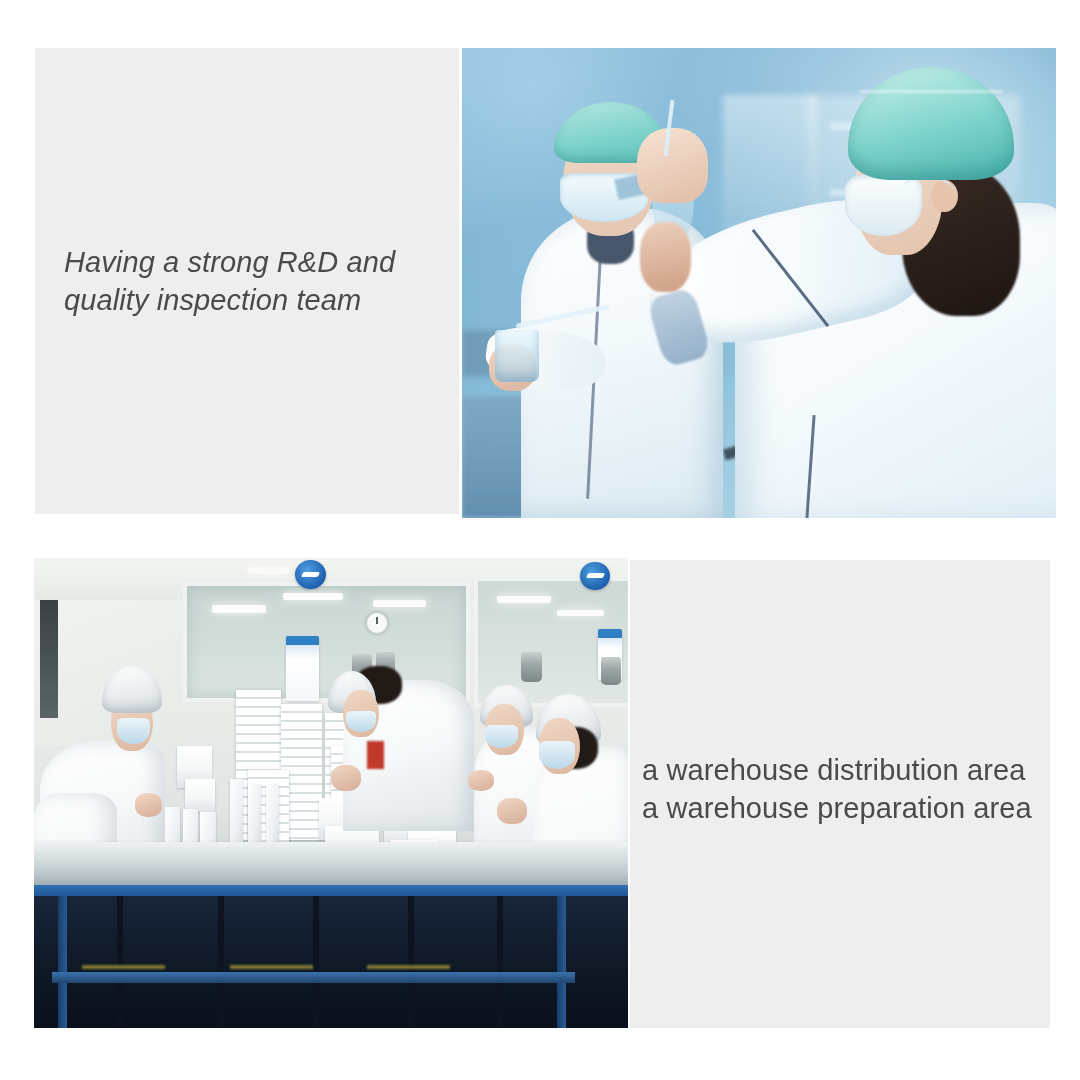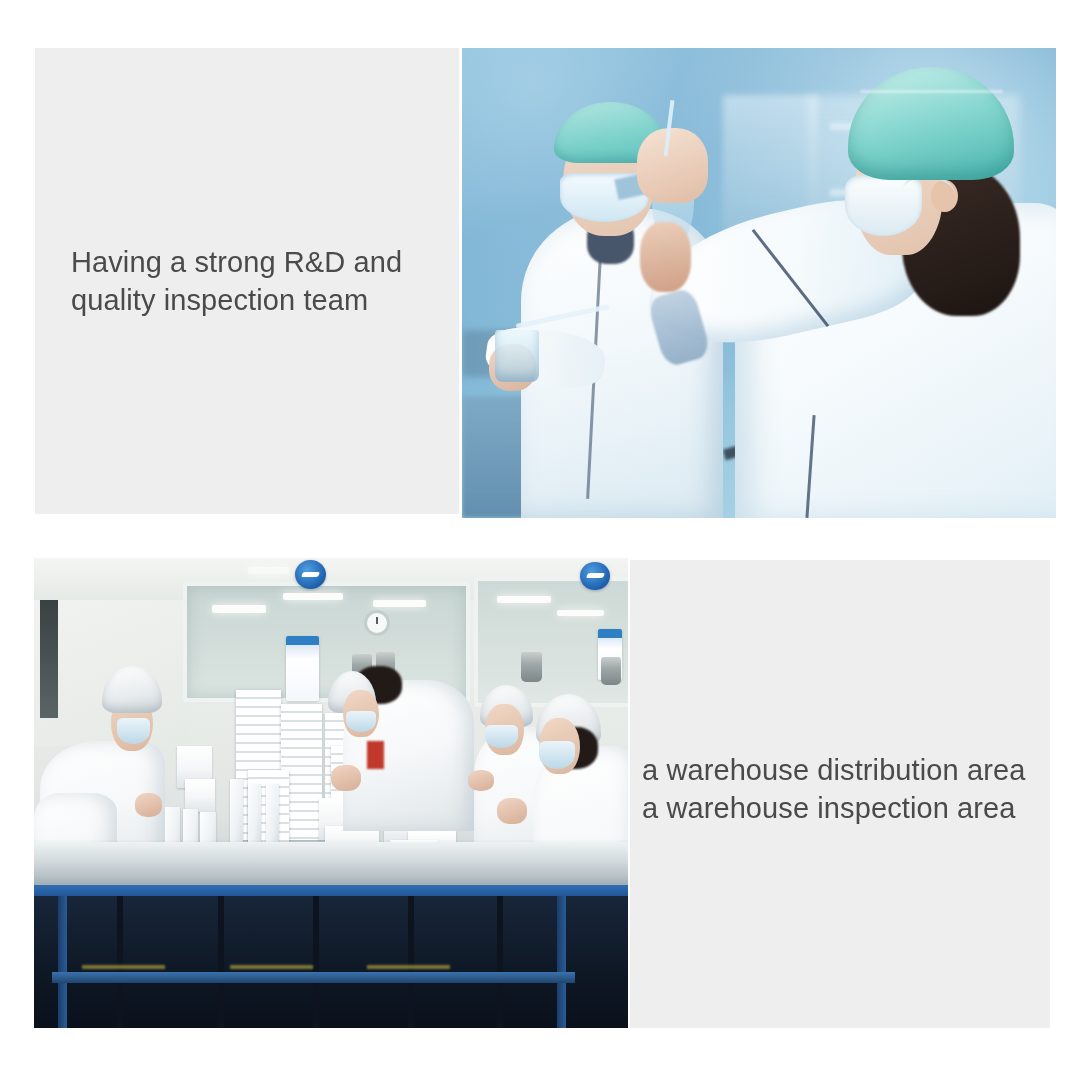--- a/index.html
+++ b/index.html
@@ -23,21 +23,21 @@
     color:#4a4a4a;
     font-size:29px;
     line-height:1.3;
     letter-spacing:.1px;
     white-space:pre-line;
     font-weight:400;
   }
 
   
   #top-panel{left:35px;top:48px;width:424px;height:466px;}
-  #top-caption{left:71px;top:244px;width:400px;}
+  #top-caption{left:64px;top:244px;width:400px;font-style:italic;}
 
   #top-photo{left:462px;top:48px;width:594px;height:470px;}
 
   
   .lab-bg{
     position:absolute;inset:0;
     background:
       radial-gradient(circle at 78% 18%, rgba(225,245,252,.75) 0%, rgba(225,245,252,0) 42%),
       radial-gradient(circle at 12% 8%, rgba(190,225,242,.6) 0%, rgba(190,225,242,0) 48%),
       linear-gradient(160deg,#7fb4d4 0%,#6ba6cb 28%,#8dc2dc 60%,#b9dcea 100%);
@@ -524,15 +524,15 @@
     <div class="pk-underrail" style="left:78%;top:72%;width:1%;height:28%;"></div>
     <div class="pk-undershelf"></div>
     <div class="pk-yellow" style="left:8%;top:86.5%;width:14%;"></div>
     <div class="pk-yellow" style="left:33%;top:86.5%;width:14%;"></div>
     <div class="pk-yellow" style="left:56%;top:86.5%;width:14%;"></div>
   </div>
 
   <div class="panel" id="bottom-panel"></div>
 
   <div class="caption" id="bottom-caption">a warehouse distribution area
-a warehouse inspection area</div>
+a warehouse preparation area</div>
 
 </div>
 
 </body></html>

